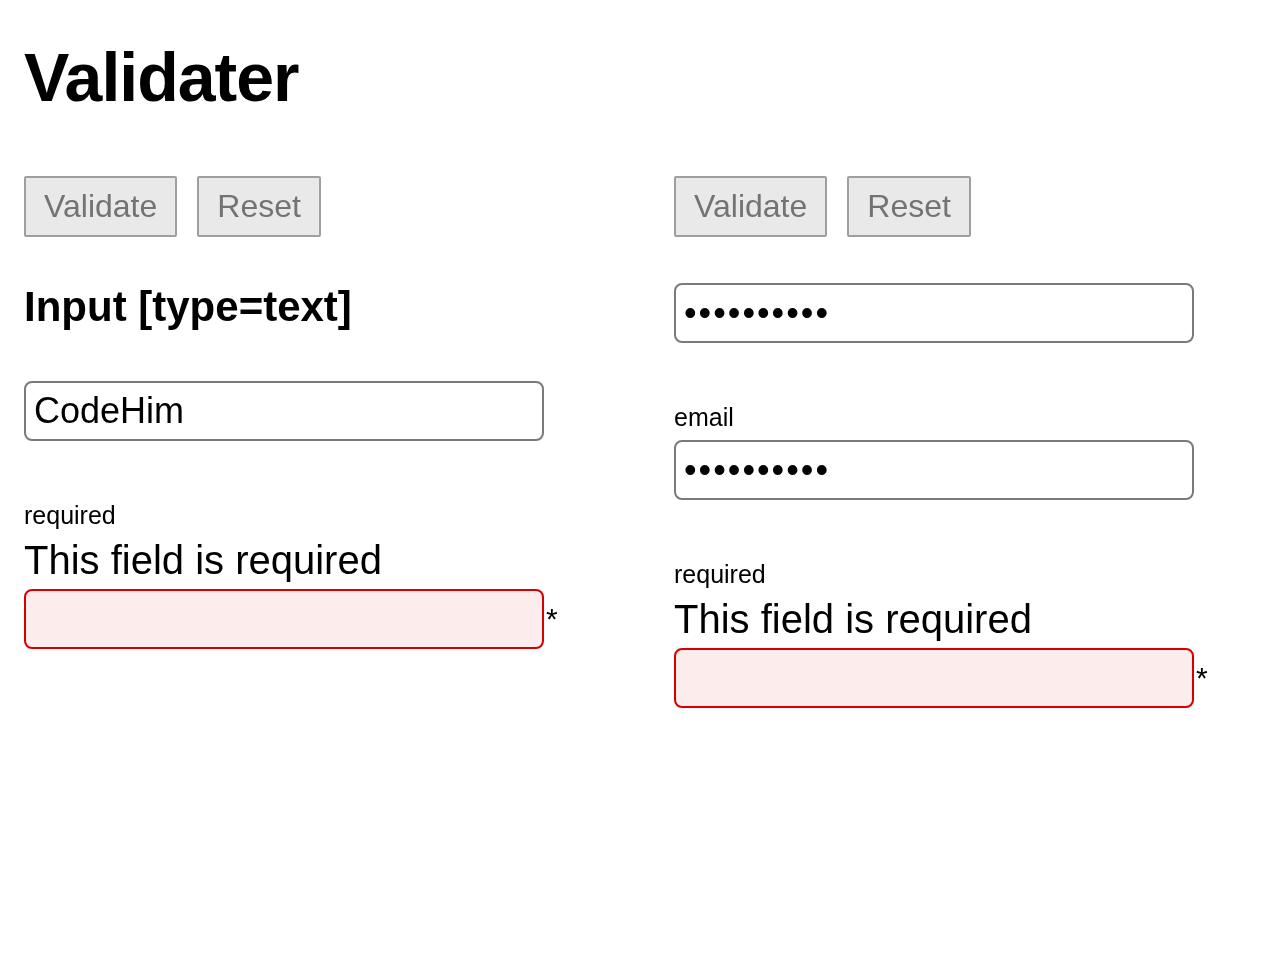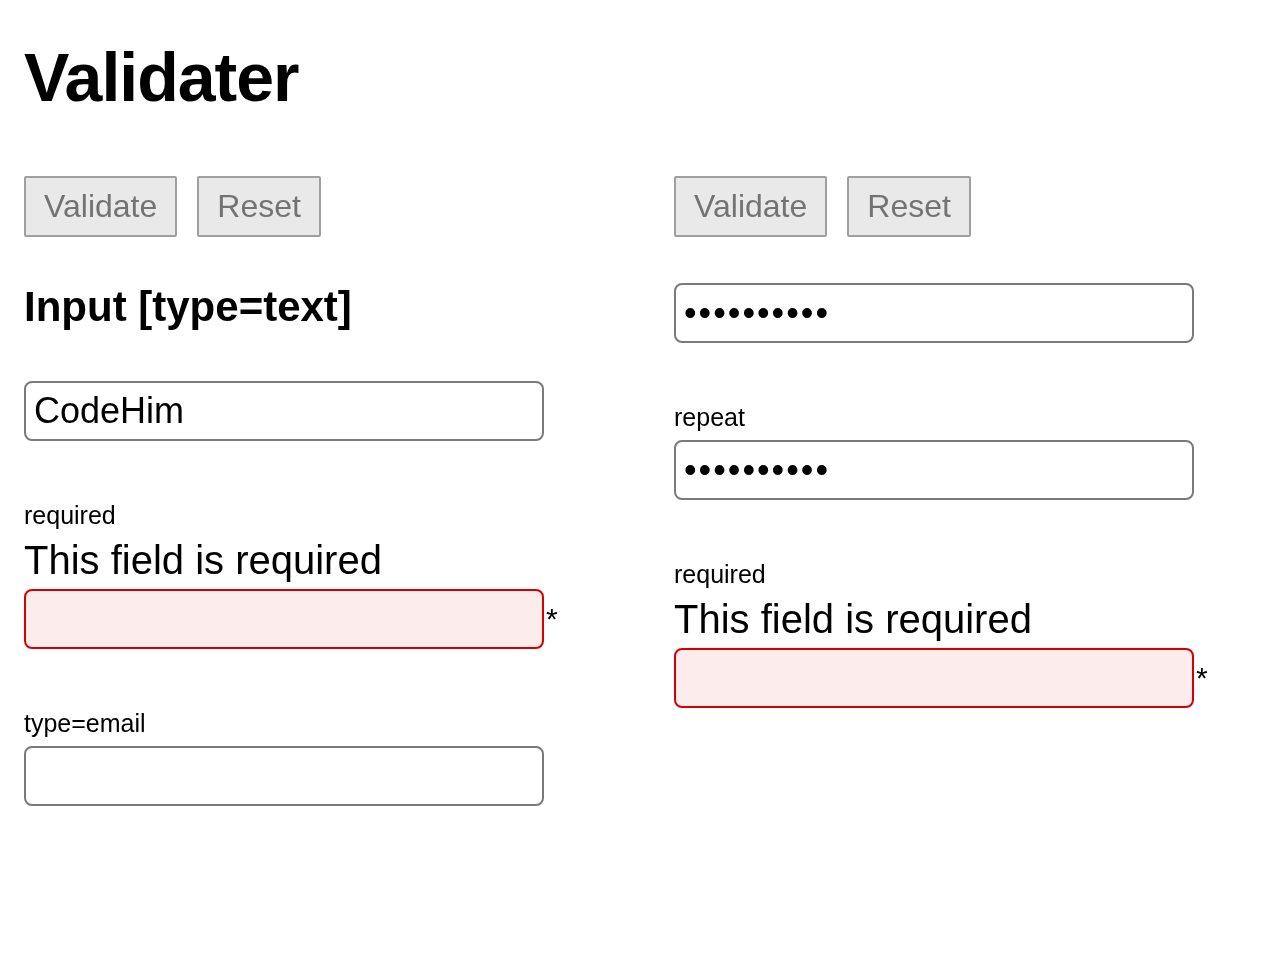--- a/index.html
+++ b/index.html
@@ -116,43 +116,37 @@
 
     <div class="field-block">
       <span class="label">required</span>
       <span class="err-msg">This field is required</span>
       <div class="input-row">
         <input type="text" class="text-input error" value="" style="">
         <span class="asterisk">*</span>
       </div>
     </div>
 
-    <div class="field-block" style="margin-bottom:0;">
-      <span class="label">type=email</span>
-      <div class="input-row">
-        <input type="text" class="text-input" value="" style="">
-      </div>
-    </div>
   </div>
 
   <div class="col right">
     <div class="btn-row">
       <button class="ui-btn">Validate</button>
       <button class="ui-btn">Reset</button>
     </div>
 
 
     <div class="field-block">
       <div class="input-row">
         <input type="text" class="text-input pw" value="••••••••••" style="">
       </div>
     </div>
 
     <div class="field-block">
-      <span class="label">repeat</span>
+      <span class="label">email</span>
       <div class="input-row">
         <input type="text" class="text-input pw" value="••••••••••" style="">
       </div>
     </div>
 
     <div class="field-block" style="margin-bottom:0;">
       <span class="label">required</span>
       <span class="err-msg">This field is required</span>
       <div class="input-row">
         <input type="text" class="text-input error" value="" style="">

